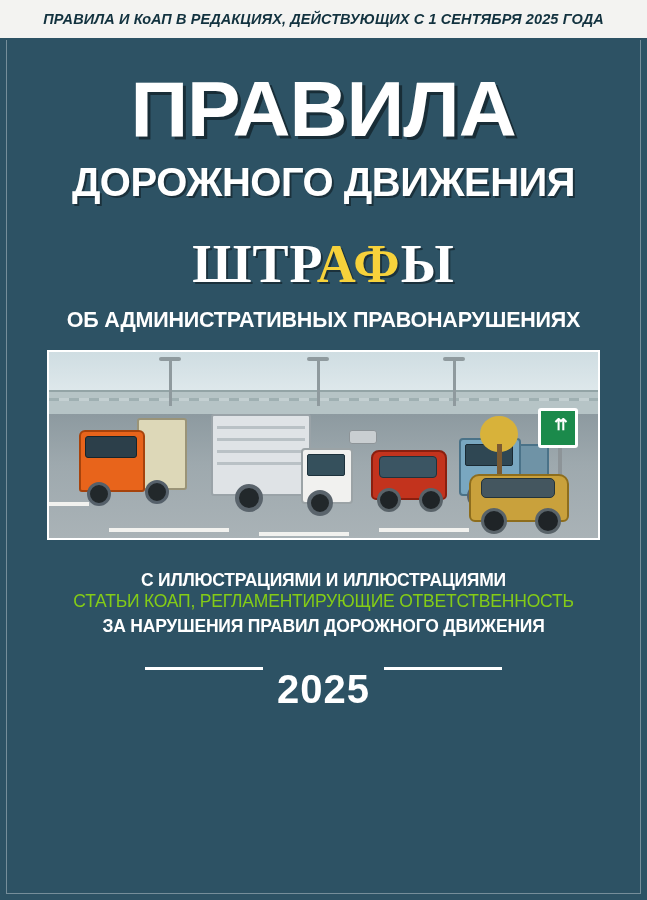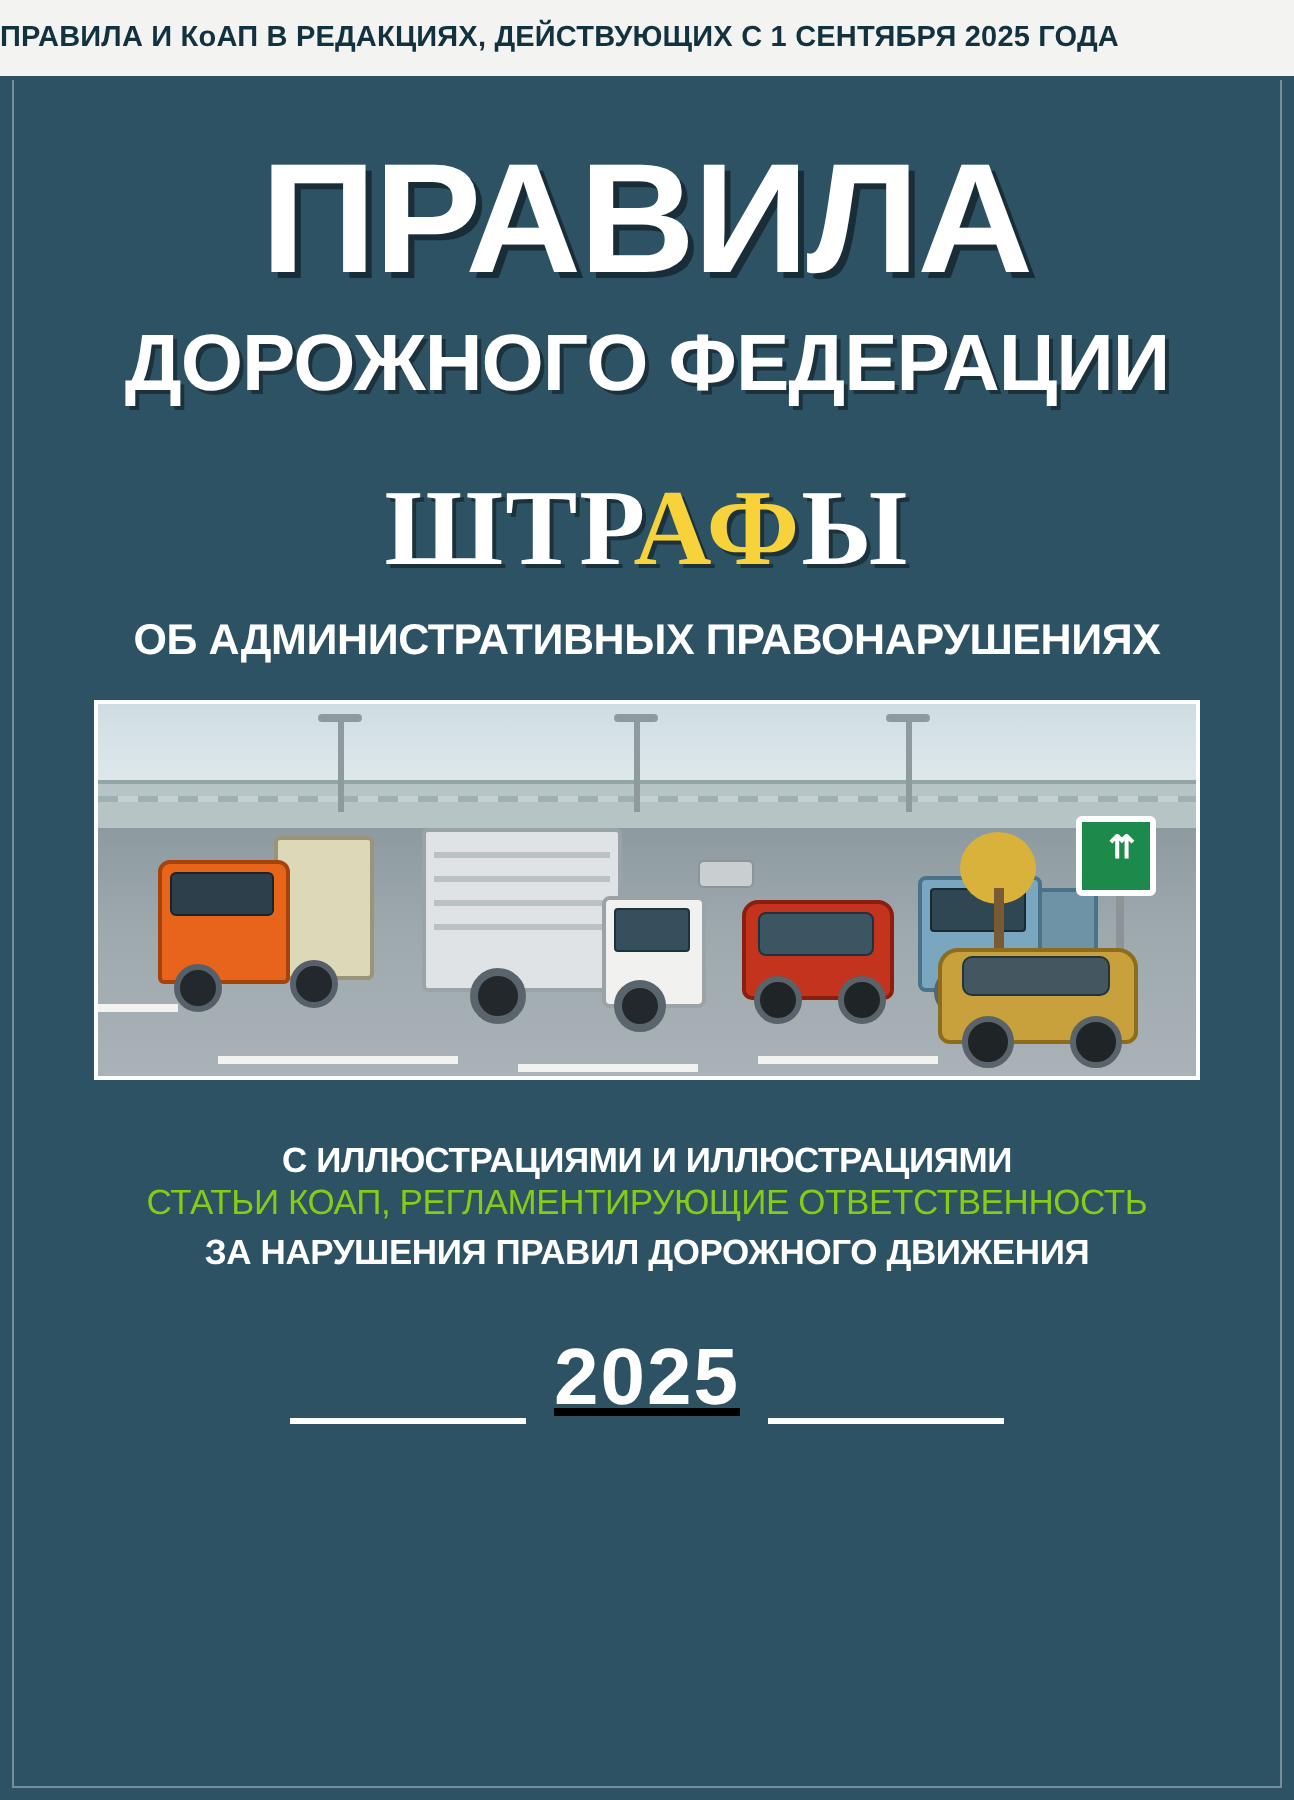--- a/index.html
+++ b/index.html
@@ -27,21 +27,23 @@
     pointer-events: none;
   }
 
   .topbar {
     position: absolute;
     top: 0; left: 0; right: 0;
     height: 38px;
     background: #f3f3f1;
     display: flex;
     align-items: center;
+    justify-content: center;
     border-bottom: 2px solid #2d5264;
+    font-style: italic;
   }
   .topbar-text {
     font-size: 14.5px;
     font-weight: bold;
     color: #12323f;
     letter-spacing: 0.1px;
     white-space: nowrap;
   }
 
   .content {
@@ -245,24 +247,23 @@
     margin-top: 4px;
     font-size: 17.5px;
     font-weight: bold;
     color: #ffffff;
     letter-spacing: -0.2px;
   }
 
   .year-wrap {
     margin-top: 30px;
     display: flex;
-    align-items: flex-end;
+    align-items: flex-start;
     justify-content: center;
     gap: 14px;
-    text-decoration: underline;
   }
   .year-rule {
     width: 118px;
     height: 3px;
     background: #ffffff;
   }
   .year {
     font-size: 40px;
     font-weight: bold;
     color: #ffffff;
@@ -276,21 +277,21 @@
 
   <div class="frame"></div>
 
   <div class="topbar">
     <div class="topbar-text">ПРАВИЛА И КоАП В РЕДАКЦИЯХ, ДЕЙСТВУЮЩИХ С 1 СЕНТЯБРЯ 2025 ГОДА</div>
   </div>
 
   <div class="content">
 
     <div class="title-main">ПРАВИЛА</div>
-    <div class="title-sub1">ДОРОЖНОГО ФЕДЕРАЦИИ</div>
+    <div class="title-sub1">ДОРОЖНОГО ДВИЖЕНИЯ</div>
 
     <div class="fines">
       <span>ШТР</span><span class="hl">АФ</span><span>Ы</span>
     </div>
 
     <div class="fines-sub">
       <div>ОБ АДМИНИСТРАТИВНЫХ ПРАВОНАРУШЕНИЯХ</div>
     </div>
 
     <div class="illus">

